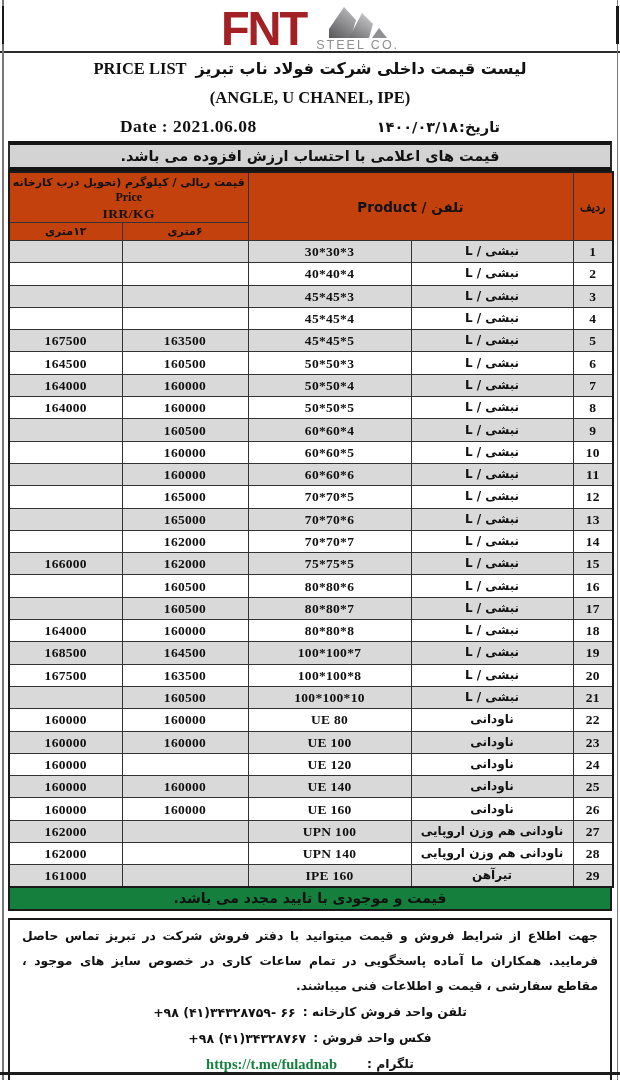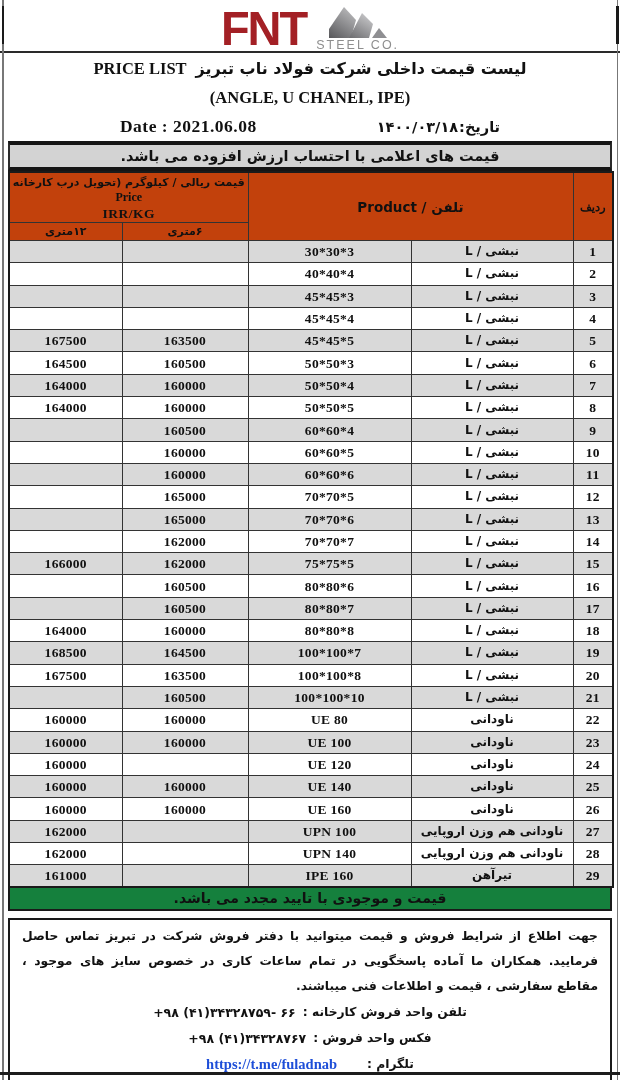--- a/index.html
+++ b/index.html
@@ -103,21 +103,21 @@
     direction:rtl;text-align:justify;font-weight:bold;font-size:12.3px;line-height:25px;
   }
   .contact{
     height:26px;display:flex;justify-content:center;align-items:center;
     direction:rtl;font-weight:bold;font-size:12.3px;gap:7px;
   }
   .contact.wide{gap:30px;}
   .contact .val{direction:ltr;unicode-bidi:isolate;font-weight:bold;font-size:12.5px;}
   .contact .latin-val{
     font-family:"Liberation Serif","DejaVu Serif",serif;
-    font-weight:bold;font-size:14.5px;color:#1d4ed8;text-decoration:none;direction:ltr;
+    font-weight:bold;font-size:14.5px;color:#15803d;text-decoration:none;direction:ltr;
   }
 </style>
 </head>
 <body>
 
 <div class="side-line left"></div>
 <div class="side-line right"></div>
 <div class="corner-tick left"></div>
 <div class="corner-tick right"></div>
 

